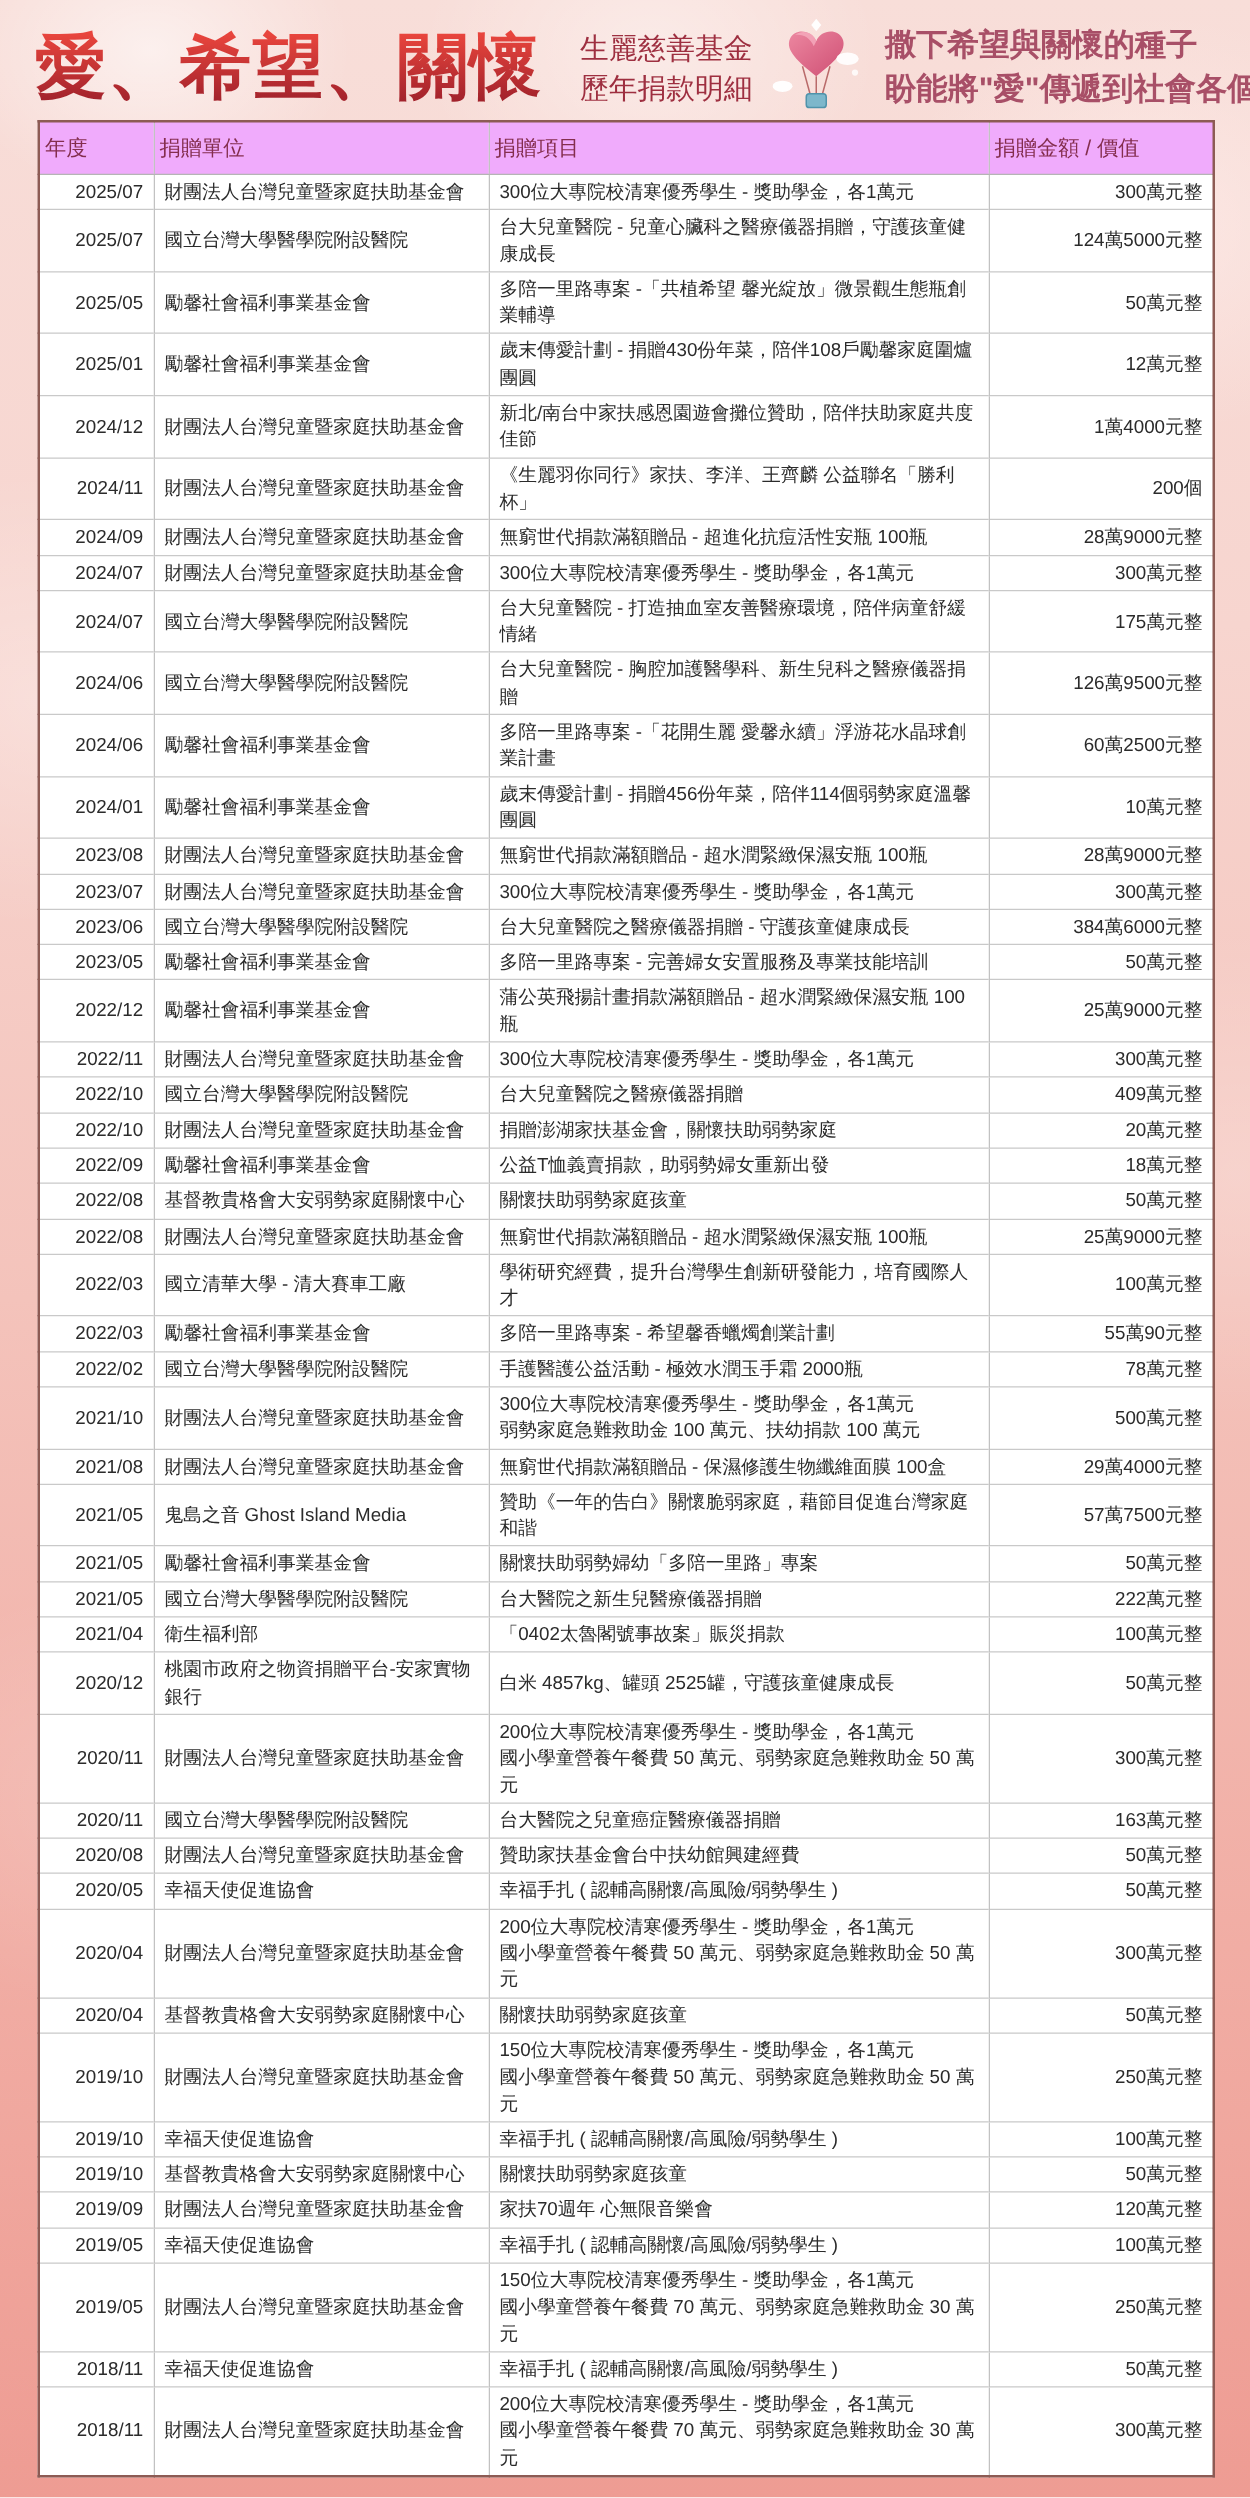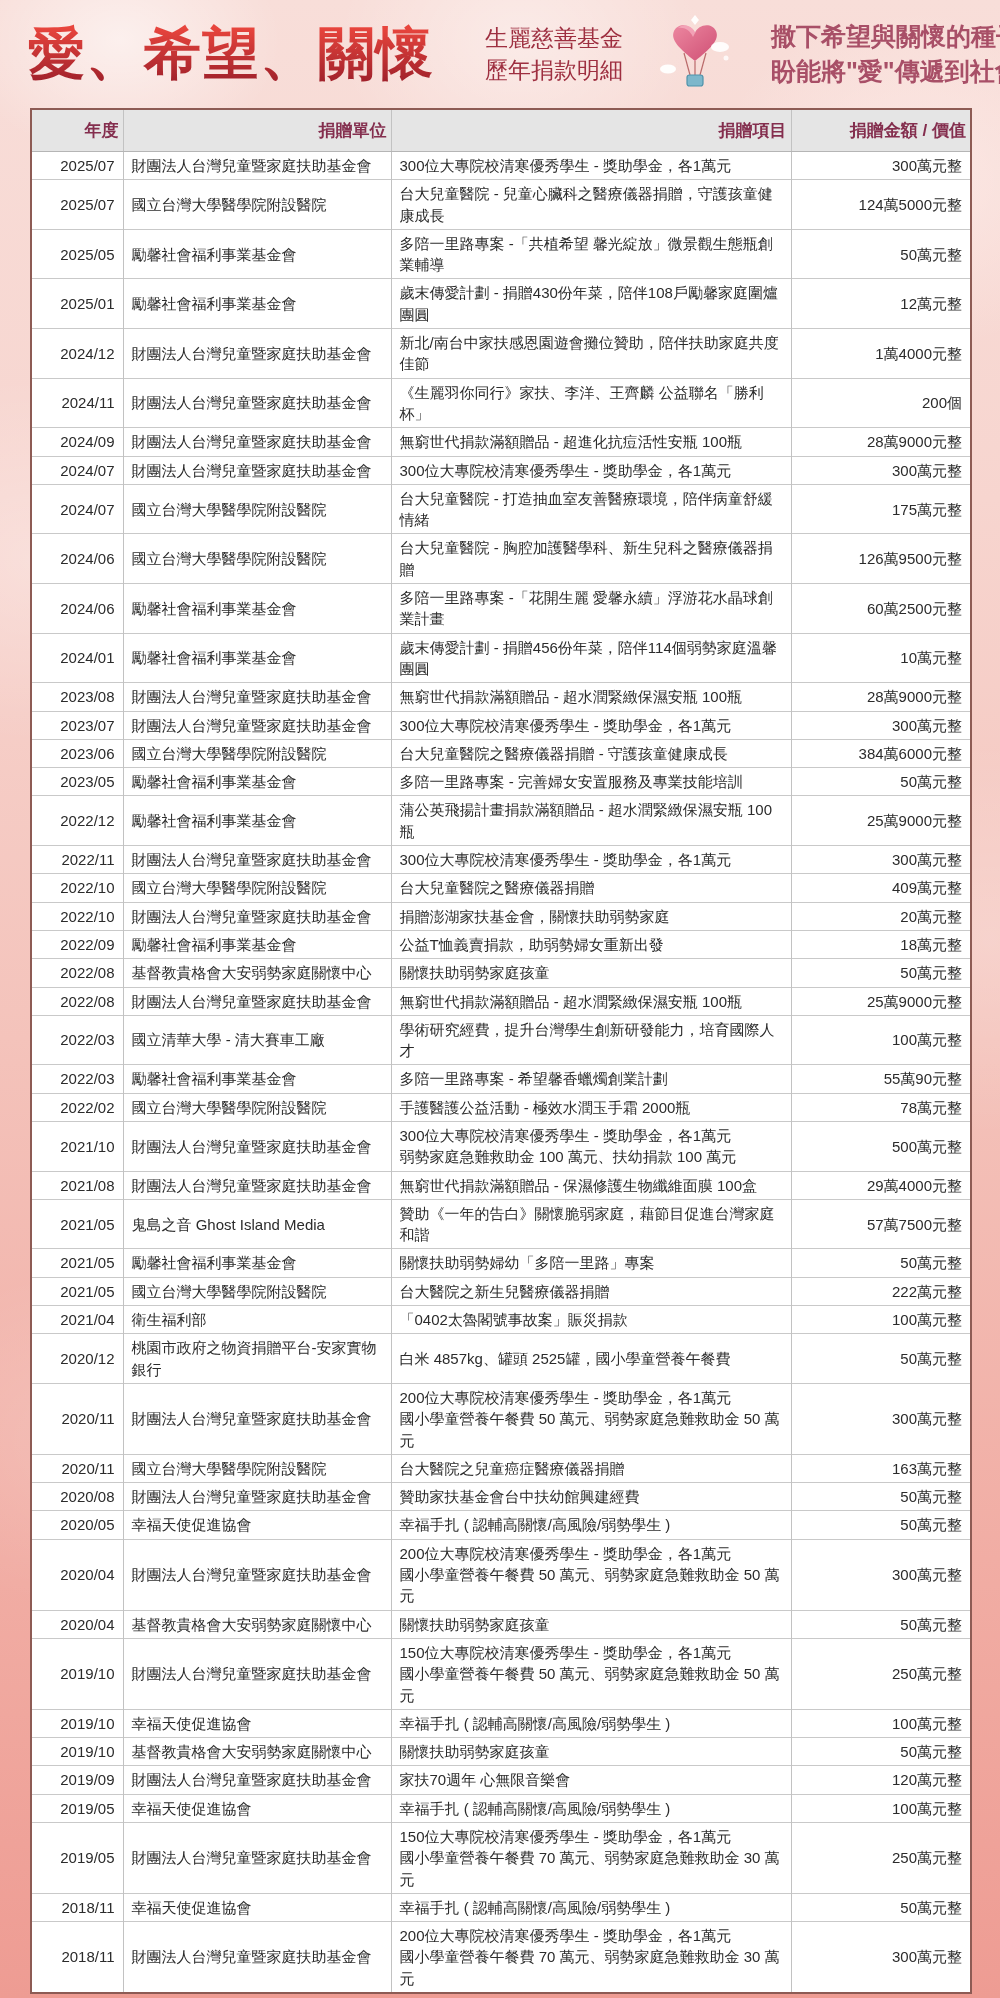--- a/index.html
+++ b/index.html
@@ -13,21 +13,21 @@
       radial-gradient(ellipse 230px 170px at 12% 2%, rgba(255,255,255,0.55), rgba(255,255,255,0) 70%),
       radial-gradient(ellipse 260px 200px at 52% 2%, rgba(255,255,255,0.40), rgba(255,255,255,0) 70%),
       radial-gradient(ellipse 300px 240px at 92% 9%, rgba(255,242,240,0.55), rgba(255,255,255,0) 70%),
       radial-gradient(ellipse 260px 260px at 3% 28%, rgba(255,255,255,0.28), rgba(255,255,255,0) 70%),
       radial-gradient(ellipse 300px 280px at 99% 47%, rgba(255,255,255,0.22), rgba(255,255,255,0) 70%),
       radial-gradient(ellipse 280px 240px at 8% 72%, rgba(255,255,255,0.15), rgba(255,255,255,0) 70%),
       linear-gradient(180deg,#f8ded9 0%,#f7d5cf 25%,#f4c3bb 52%,#f1ada4 78%,#ee9c93 100%);
   }
   .header{
     display:flex;align-items:center;
-    padding:16px 18px 16px 28px;height:76px;gap:21px;
+    padding:16px 18px 4px 28px;height:76px;
   }
   .title{
     font-size:57px;font-weight:900;letter-spacing:1px;white-space:nowrap;
     color:#c1272d;
     background:linear-gradient(180deg,#e8453d 15%,#9c1f2a 90%);
     -webkit-background-clip:text;background-clip:text;
     -webkit-text-fill-color:transparent;
   }
   .subtitle{
     margin-left:30px;font-size:23px;font-weight:normal;color:#9e2f40;
@@ -38,22 +38,22 @@
     margin-left:20px;font-size:25px;font-weight:bold;color:#a84f67;
     line-height:1.42;white-space:nowrap;
   }
   .table-wrap{margin:0 30px;}
   table.donations{
     width:940px;border-collapse:collapse;background:#ffffff;
     border:2px solid #8d5b54;
     font-size:15px;color:#2b2b2b;table-layout:fixed;
   }
   table.donations th{
-    background:#e5e5e5;color:#842e4e;font-size:17px;font-weight:bold;
-    padding:9px 4px;text-align:right;border-bottom:1px solid #b5b5b5;
+    background:#f0abfc;color:#842e4e;font-size:17px;font-weight:normal;
+    padding:9px 4px;text-align:left;border-bottom:1px solid #b5b5b5;
   }
   table.donations td{
     border-top:1px solid #c9c9c9;padding:3px 8px;line-height:1.42;
     vertical-align:middle;overflow:hidden;
   }
   table.donations th + th, table.donations td + td{border-left:1px solid #c2c2c2;}
   td.year{text-align:right;padding:3px 2px;}
   td.unit{padding-left:12px;margin-left:14px;}
   td.item{padding-left:13px;white-space:pre-line;}
   td.amount{text-align:right;padding-right:12px;}
@@ -301,21 +301,21 @@
           </tr>
           <tr>
             <td class="year">2021/04</td>
             <td class="unit">衛生福利部</td>
             <td class="item">「0402太魯閣號事故案」賑災捐款</td>
             <td class="amount">100萬元整</td>
           </tr>
           <tr>
             <td class="year">2020/12</td>
             <td class="unit">桃園市政府之物資捐贈平台-安家實物銀行</td>
-            <td class="item">白米 4857kg、罐頭 2525罐，國小學童營養午餐費</td>
+            <td class="item">白米 4857kg、罐頭 2525罐，守護孩童健康成長</td>
             <td class="amount">50萬元整</td>
           </tr>
           <tr>
             <td class="year">2020/11</td>
             <td class="unit">財團法人台灣兒童暨家庭扶助基金會</td>
             <td class="item">200位大專院校清寒優秀學生 - 獎助學金，各1萬元
 國小學童營養午餐費 50 萬元、弱勢家庭急難救助金 50 萬元</td>
             <td class="amount">300萬元整</td>
           </tr>
           <tr>

